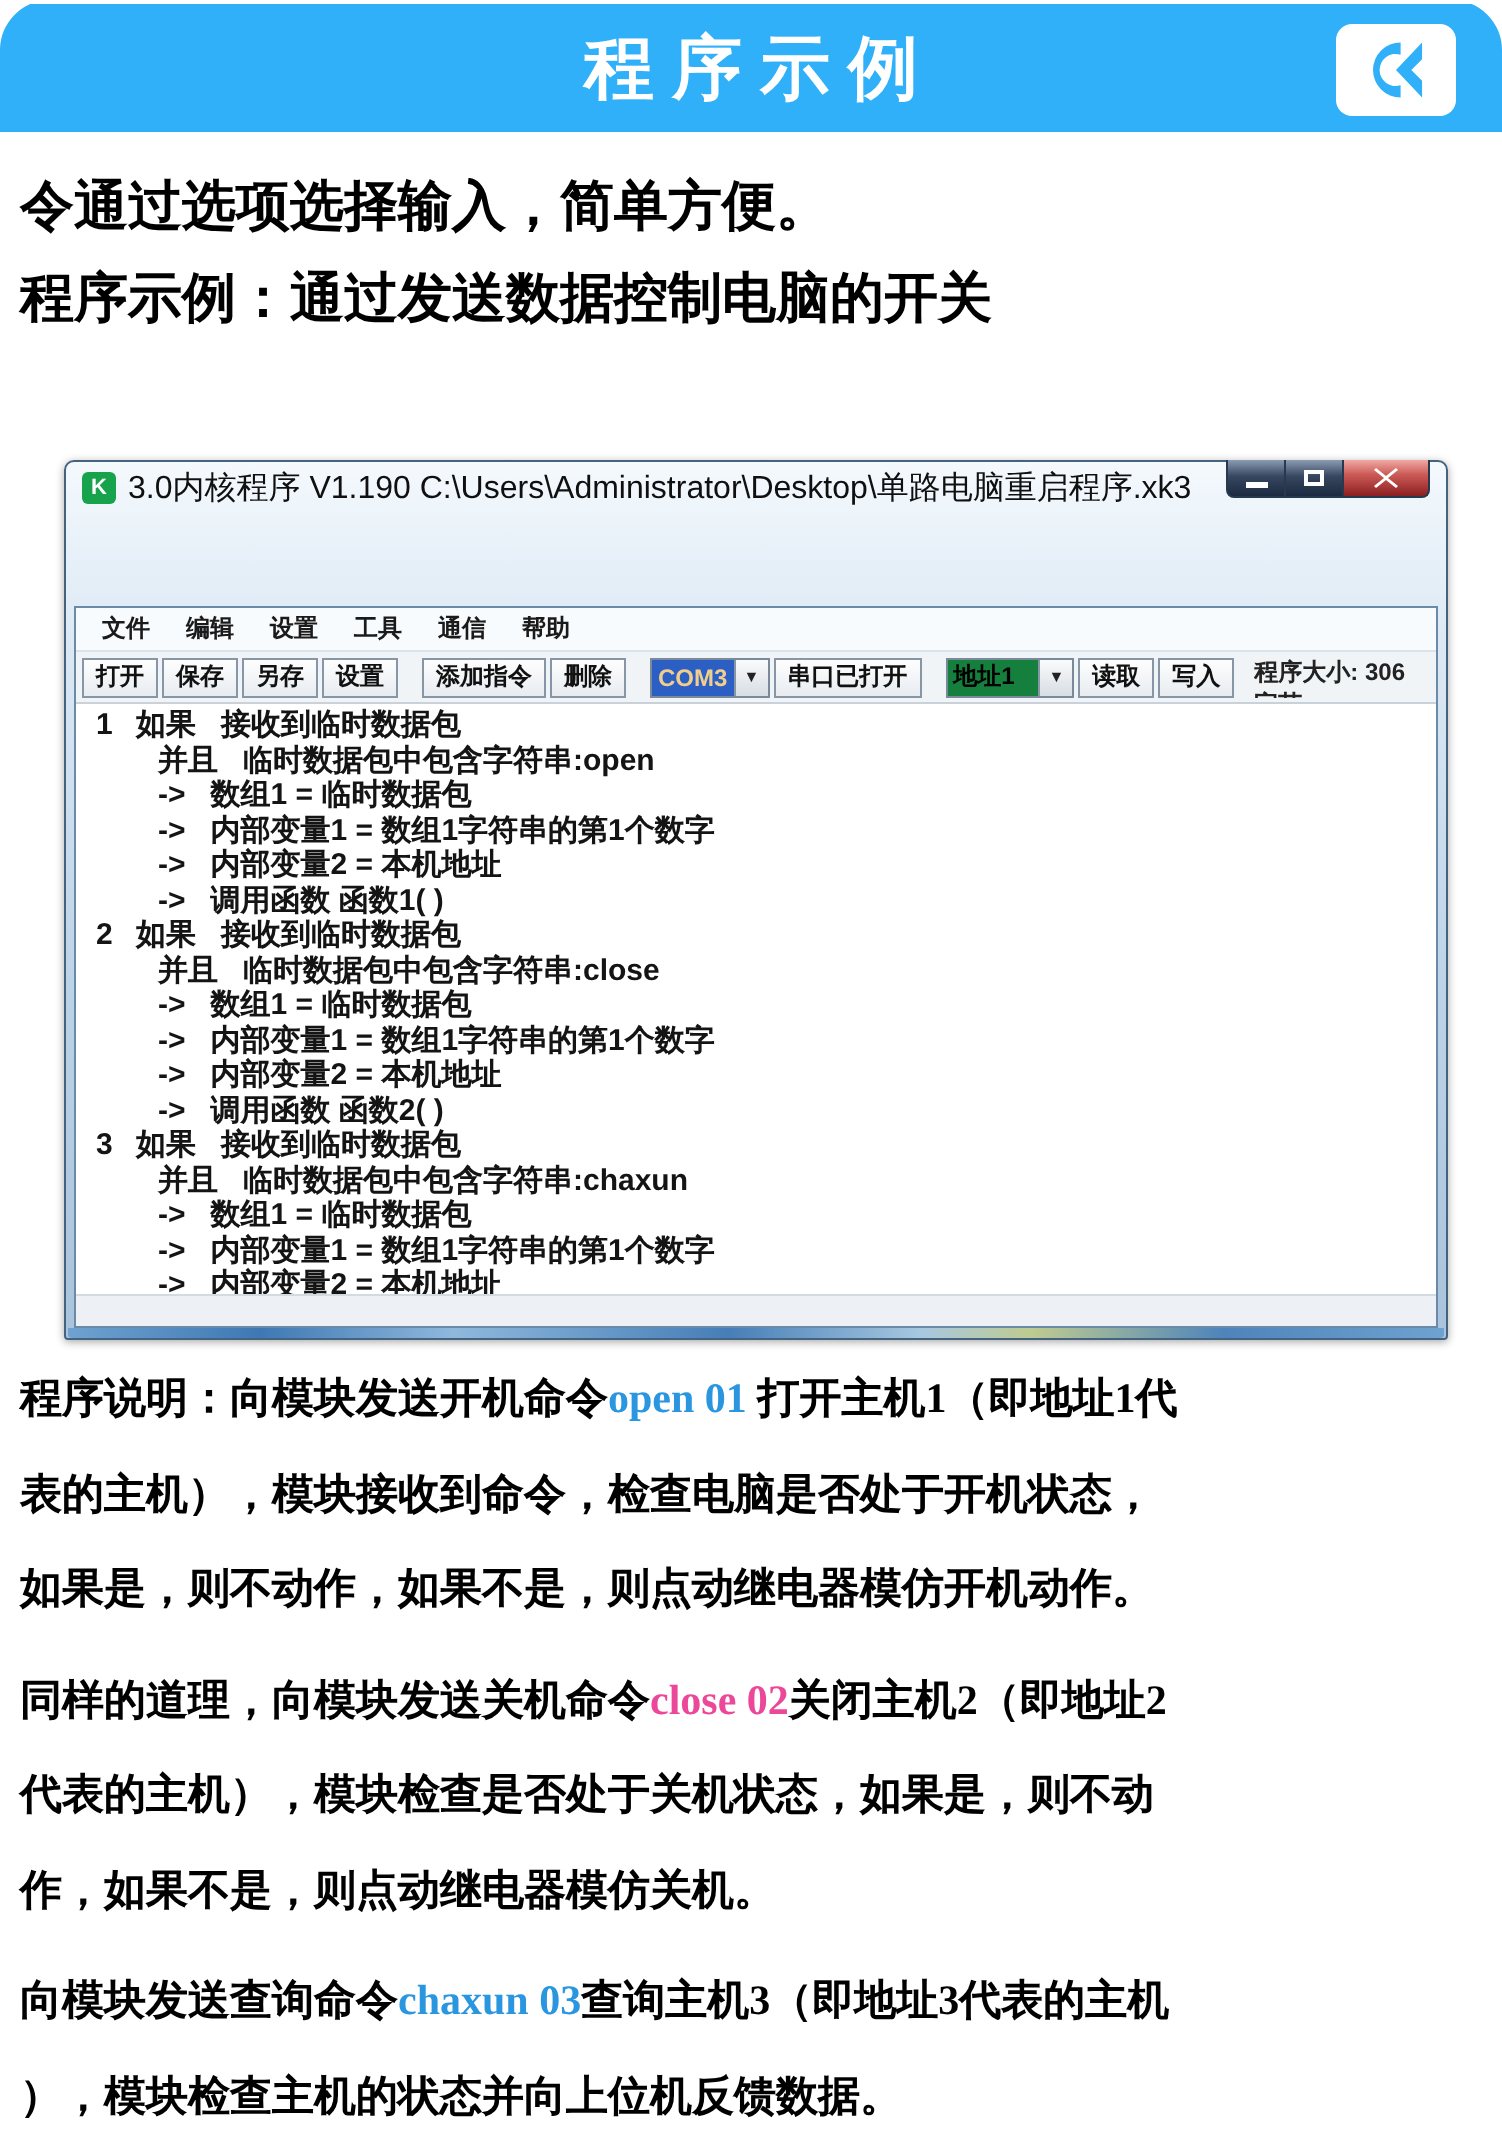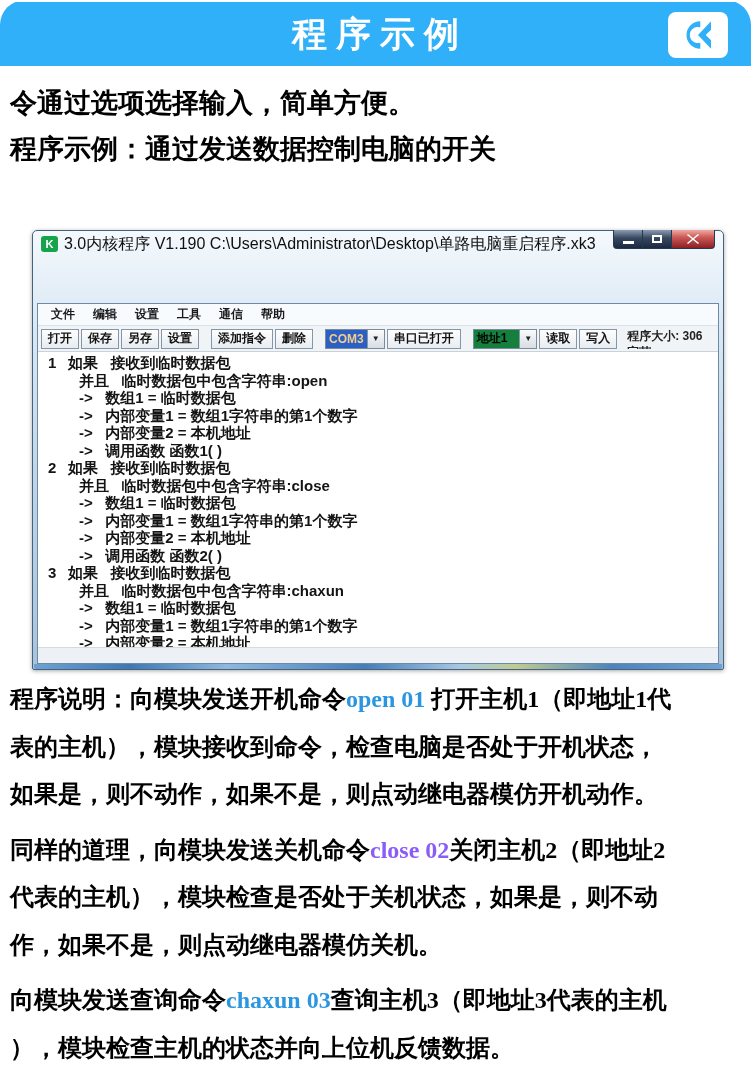--- a/index.html
+++ b/index.html
@@ -61,21 +61,21 @@
   .code{flex:1;background:#fff;overflow:hidden;padding-top:2px;
         font-size:15px;font-weight:bold;color:#141414;}
   .code-row{display:flex;line-height:17.5px;white-space:pre;}
   .code-num{width:30px;padding-left:10px;flex:none;box-sizing:border-box;}
   .code-row.cont .code-text{padding-left:11px;}
   .hscroll{height:15px;flex:none;background:#EDF1F5;border-top:1px solid #D2DAE2;}
   .frame-bottom{position:absolute;left:1px;right:1px;bottom:0;height:5px;border-radius:0 0 2px 2px;
         background:linear-gradient(90deg,#6FA2D0 0%,#3E78B4 14%,#8FB8DC 28%,#467EB8 48%,#A8C8E0 62%,#BFCB90 70%,#4E84BC 84%,#6FA2D0 100%);}
 
   
-  .desc{position:absolute;left:10px;top:676px;width:737px;font-size:24px;font-weight:bold;
+  .desc{position:absolute;left:10px;top:676px;width:737px;font-size:21px;font-weight:bold;
         color:#000;}
   .desc-line{line-height:47.5px;white-space:nowrap;}
   .desc-line.para-start{margin-top:8px;}
   .hl{font-weight:bold;}
 </style>
 </head>
 <body>
 
 <div class="page">
 
@@ -169,20 +169,20 @@
         </div>
       <div class="hscroll"></div>
     </div>
     <div class="frame-bottom"></div>
   </div>
 
   <div class="desc">
       <div class="desc-line"><span>程序说明：向模块发送开机命令</span><span class="hl" style="color: rgb(43, 150, 224);">open 01</span><span> 打开主机1（即地址1代</span></div>
       <div class="desc-line"><span>表的主机），模块接收到命令，检查电脑是否处于开机状态，</span></div>
       <div class="desc-line"><span>如果是，则不动作，如果不是，则点动继电器模仿开机动作。</span></div>
-      <div class="desc-line para-start"><span>同样的道理，向模块发送关机命令</span><span class="hl" style="color: #8b5cf6;">close 02</span><span>关闭主机2（即地址2</span></div>
+      <div class="desc-line para-start"><span>同样的道理，向模块发送关机命令</span><span class="hl" style="color: #ec4899;">close 02</span><span>关闭主机2（即地址2</span></div>
       <div class="desc-line"><span>代表的主机），模块检查是否处于关机状态，如果是，则不动</span></div>
       <div class="desc-line"><span>作，如果不是，则点动继电器模仿关机。</span></div>
       <div class="desc-line para-start"><span>向模块发送查询命令</span><span class="hl" style="color: rgb(43, 150, 224);">chaxun 03</span><span>查询主机3（即地址3代表的主机</span></div>
       <div class="desc-line"><span>），模块检查主机的状态并向上位机反馈数据。</span></div>
     </div>
 
 </div>
 
 </body></html>

